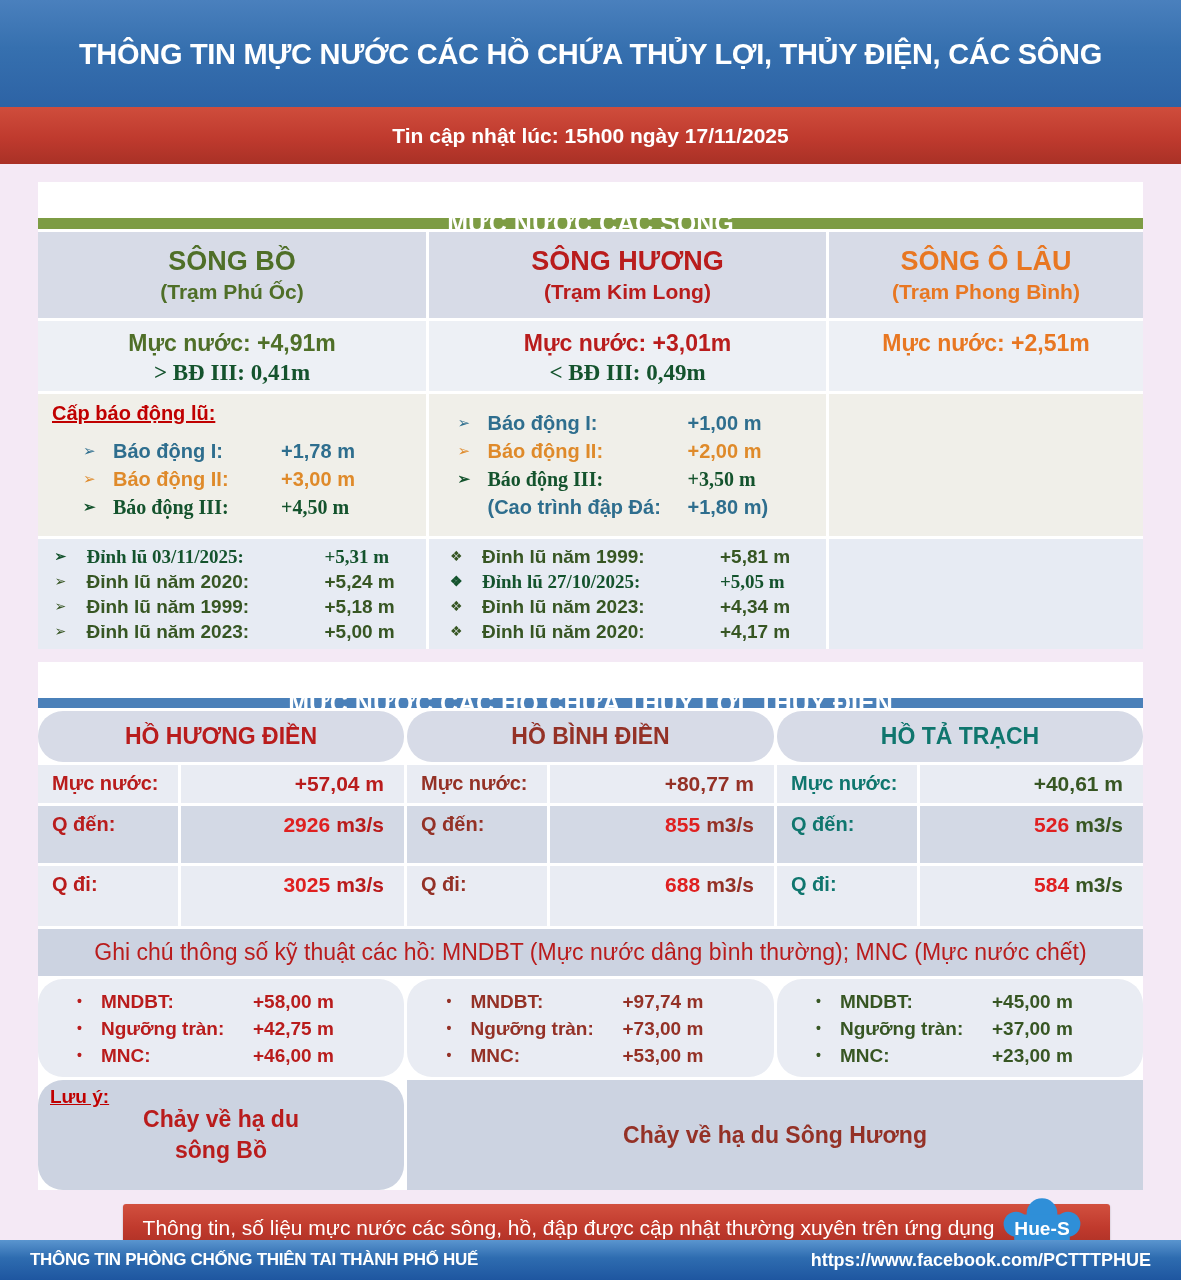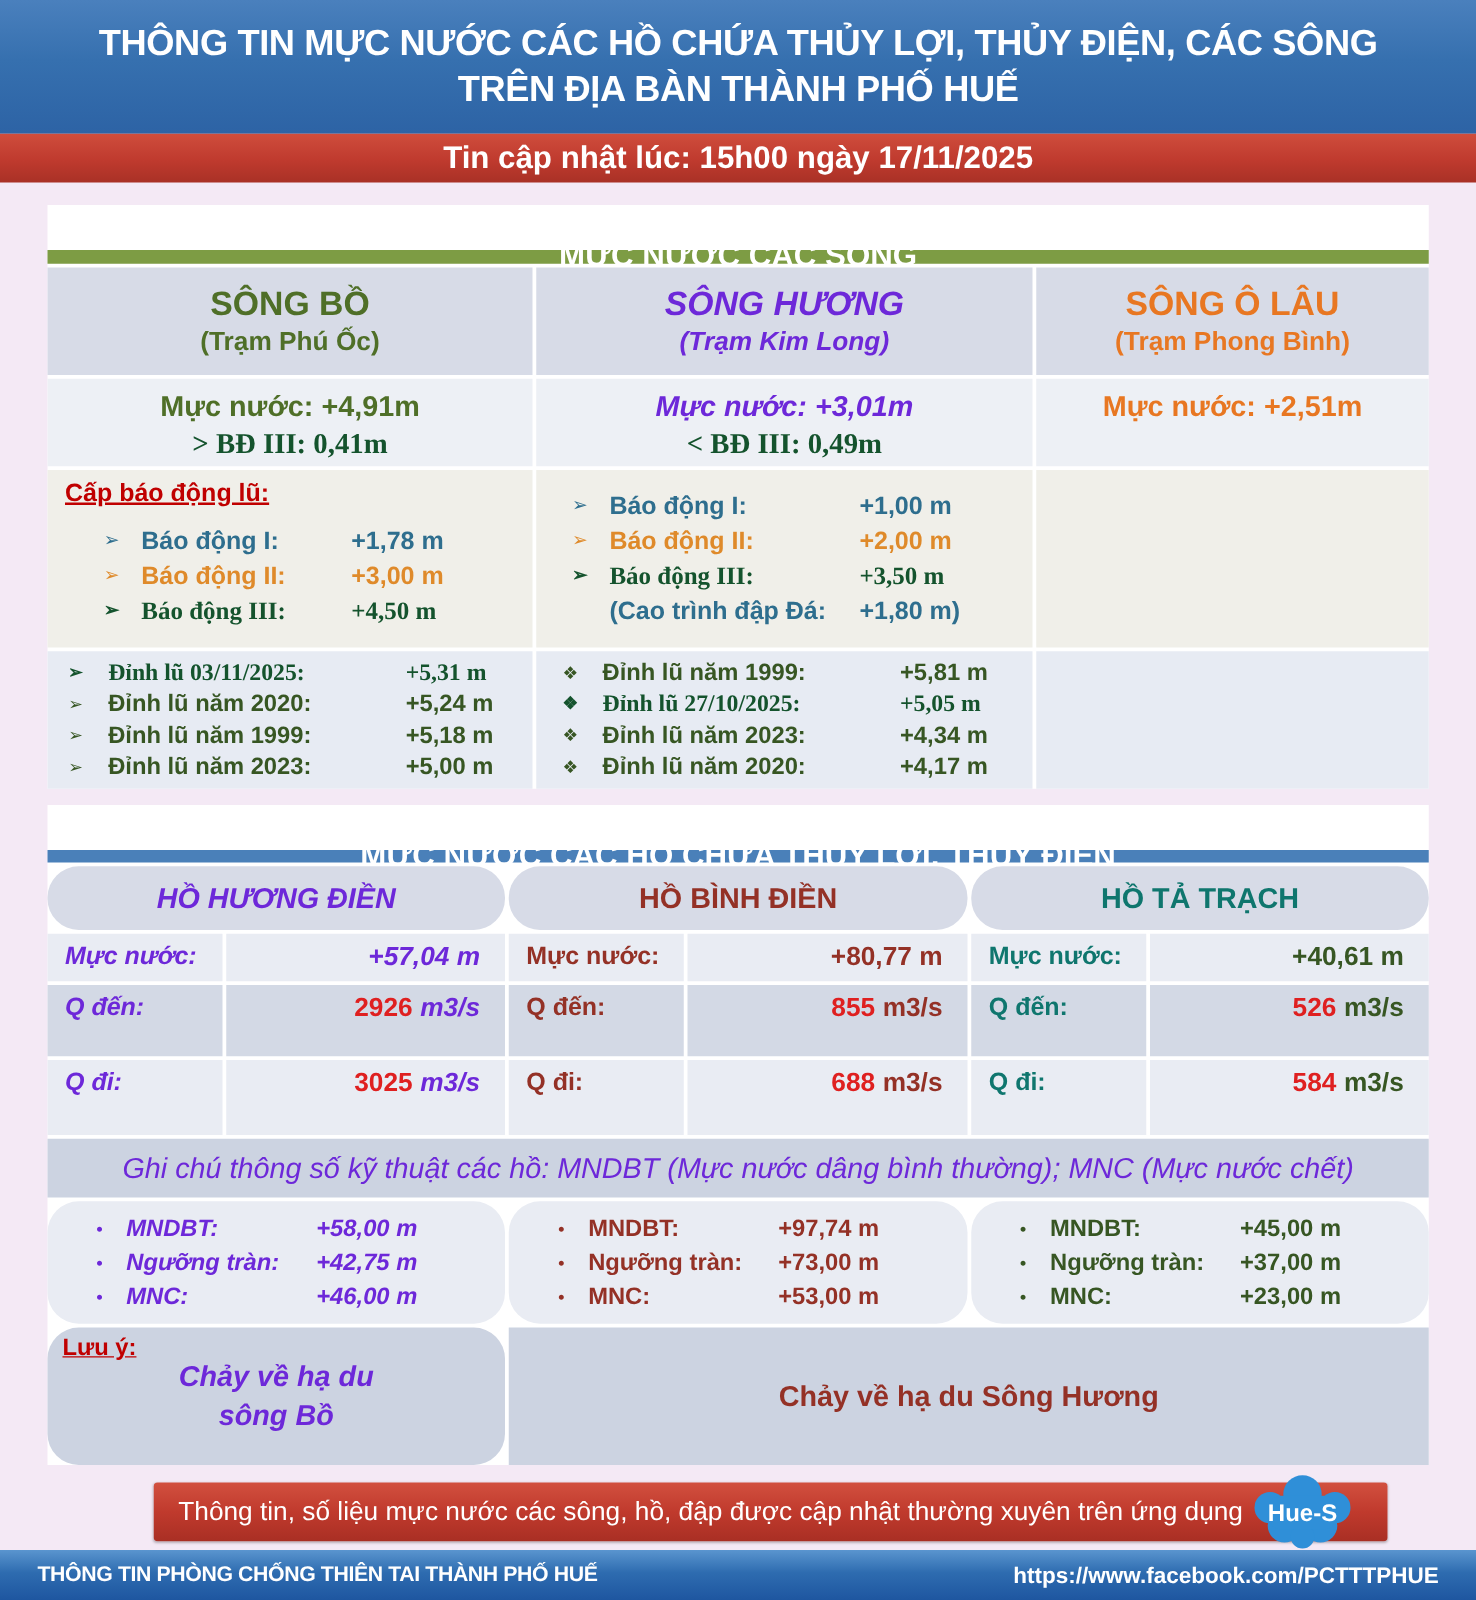--- a/index.html
+++ b/index.html
@@ -13,23 +13,23 @@
 
   
   .main-header{
     height:107px;background:linear-gradient(180deg,#4a80bd 0%,#3670af 45%,#2d63a5 100%);
     display:flex;flex-direction:column;align-items:center;justify-content:center;
     color:#fff;font-weight:bold;text-align:center;letter-spacing:-0.3px;
   }
   .main-header .l1{font-size:29px;line-height:36px;}
   .main-header .l2{font-size:29px;line-height:38px;}
   .update-bar{
-    height:39px;background:linear-gradient(180deg,#cf4d3c 0%,#bf3a2e 55%,#a93126 100%);
+    height:57px;background:linear-gradient(180deg,#cf4d3c 0%,#bf3a2e 55%,#a93126 100%);
     display:flex;align-items:center;justify-content:center;
-    color:#fff;font-size:25px;font-weight:600;
+    color:#fff;font-size:21px;font-weight:600;
   }
 
   
   .tbl{width:1105px;margin-left:38px;background:#fff;display:grid;gap:3px;}
   .rivers-grid{margin-top:18px;grid-template-columns:388px 397px 314px;grid-template-rows:47px 86px 70px 142px 110px;}
   .res-grid{margin-top:13px;grid-template-columns:140px 223px 140px 224px 140px 223px;grid-template-rows:46px 51px 38px 57px 60px 47px 98px 110px;}
   .span-all{grid-column:1/-1;}
   .span2{grid-column:span 2;border-radius:25px;}
   .span4{grid-column:span 4;}
 
@@ -39,21 +39,21 @@
 
   .cell{position:relative;}
   .bg-names{background:#d7dbe7;}
   .bg-light{background:#edf0f5;}
   .bg-alarm{background:#f0efe9;}
   .bg-peaks{background:#e7ebf3;}
   .bg-row{background:#e9ecf3;}
   .bg-mid{background:#d3d9e5;}
   .bg-dark{background:#ccd3e1;}
 
-  .c-navy{color:#6d28d9;font-style:italic;} .c-green{color:#4f6f28;} .c-orange{color:#e87722;}
+  .c-navy{color:#b91c1c;} .c-green{color:#4f6f28;} .c-orange{color:#e87722;}
   .c-red{color:#14532d;font-family:Liberation Serif, serif;} .c-teal{color:#2e6e8e;} .c-orange2{color:#df8a2a;}
   .c-dkgreen{color:#375623;} .c-dkred{color:#943126;} .c-olive{color:#0f766e;}
   .c-qred{color:#df2020;}
 
   .river-name-cell{display:flex;flex-direction:column;align-items:center;justify-content:center;}
   .river-name{font-size:27px;font-weight:bold;line-height:34px;}
   .river-station{font-size:21px;font-weight:600;line-height:28px;}
 
   .level-cell{display:flex;flex-direction:column;align-items:center;padding-top:7px;}
   .level-line{font-size:23px;font-weight:bold;line-height:30px;}
@@ -99,21 +99,20 @@
   .footer .f-left{font-size:17px;font-weight:bold;letter-spacing:-0.3px;}
   .footer .f-right{font-size:18px;font-weight:600;text-decoration:none;color:#fff;}
 </style>
 </head>
 <body>
 
 <div id="page">
 
   <div class="main-header">
     <div class="l1">THÔNG TIN MỰC NƯỚC CÁC HỒ CHỨA THỦY LỢI, THỦY ĐIỆN, CÁC SÔNG</div>
-    <div class="l2">TRÊN ĐỊA BÀN THÀNH PHỐ HUẾ</div>
   </div>
   <div class="update-bar">
     <span>Tin cập nhật lúc: 15h00 ngày 17/11/2025</span>
   </div>
 
   <div class="tbl rivers-grid">
     <div class="sec-head green span-all">
       <span>MỰC NƯỚC CÁC SÔNG</span>
     </div>
 

